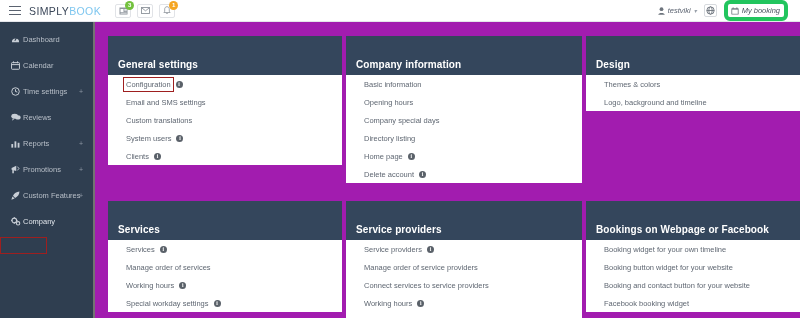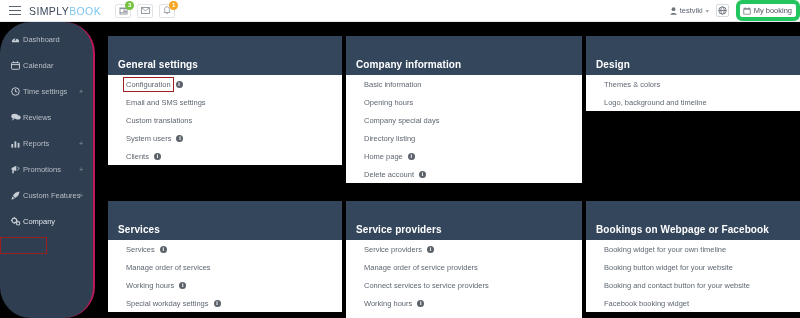--- a/index.html
+++ b/index.html
@@ -2,21 +2,21 @@
 <html><head>
 <meta charset="utf-8">
 <style>
   * { box-sizing: border-box; margin: 0; padding: 0; }
   html, body {
     width: 800px; height: 318px;
     overflow: hidden;
     font-family: "Liberation Sans", sans-serif;
     background: #ffffff;
   }
-  #app { position: relative; width: 800px; height: 318px; background: #000000; }
+  #app { position: relative; width: 800px; height: 318px; background: #a21caf; }
 
   
   .topbar {
     position: absolute; top: 0; left: 0; width: 800px; height: 22px;
     background: #ffffff; border-bottom: 1px solid #e4e6ea;
     display: flex; align-items: center;
   }
   .hamburger {
     width: 12px; height: 9px; margin-left: 9px; margin-right: 8px;
     display: flex; flex-direction: column; justify-content: space-between;
@@ -38,39 +38,39 @@
     position: absolute; top: -4px; right: -4px;
     min-width: 9px; height: 9px; padding: 0 1px;
     border-radius: 5px; color: #fff; font-size: 6px; line-height: 9px;
     text-align: center; font-weight: 700;
   }
   .badge.green { background: #73c13e; }
   .badge.orange { background: #f5a623; }
 
   .topright {
     margin-left: auto; display: flex; align-items: center; gap: 7px;
-    padding-right: 0px; font-size: 7.5px; color: #5b6370;
+    padding-right: 12px; font-size: 7.5px; color: #5b6370; font-style: italic;
   }
   .user { display: flex; align-items: center; gap: 3px; cursor: pointer; white-space: nowrap; }
   .caret { font-size: 6px; color: #9aa1ab; }
   .globe {
     width: 13px; height: 13px; border: 1px solid #d7dade; border-radius: 2px;
     display: flex; align-items: center; justify-content: center; cursor: pointer;
   }
   .mybooking {
     display: flex; align-items: center; gap: 3px;
     border: 4px solid #22c55e; border-radius: 6px; background: #fff;
     padding: 2px 4px 2px 3px; font-size: 7.5px; color: #4b5360;
     cursor: pointer; white-space: nowrap;
   }
 
   
   .sidebar {
     position: absolute; top: 22px; left: 0; width: 95px; height: 296px;
-    background: #2f3e50; border-right: 2px solid #be185d; border-radius: 31px;
+    background: #2f3e50; border-right: 2px solid #737373;
   }
   .snav { padding-top: 4px; }
   .sitem {
     display: flex; align-items: center; height: 26px;
     padding-left: 11px; color: #b8bfc8; font-size: 7.5px;
     cursor: pointer; position: relative;
   }
   .sitem .sico {
     width: 12px; display: flex; align-items: center; justify-content: flex-start;
     color: #c8ced6; flex: none;

